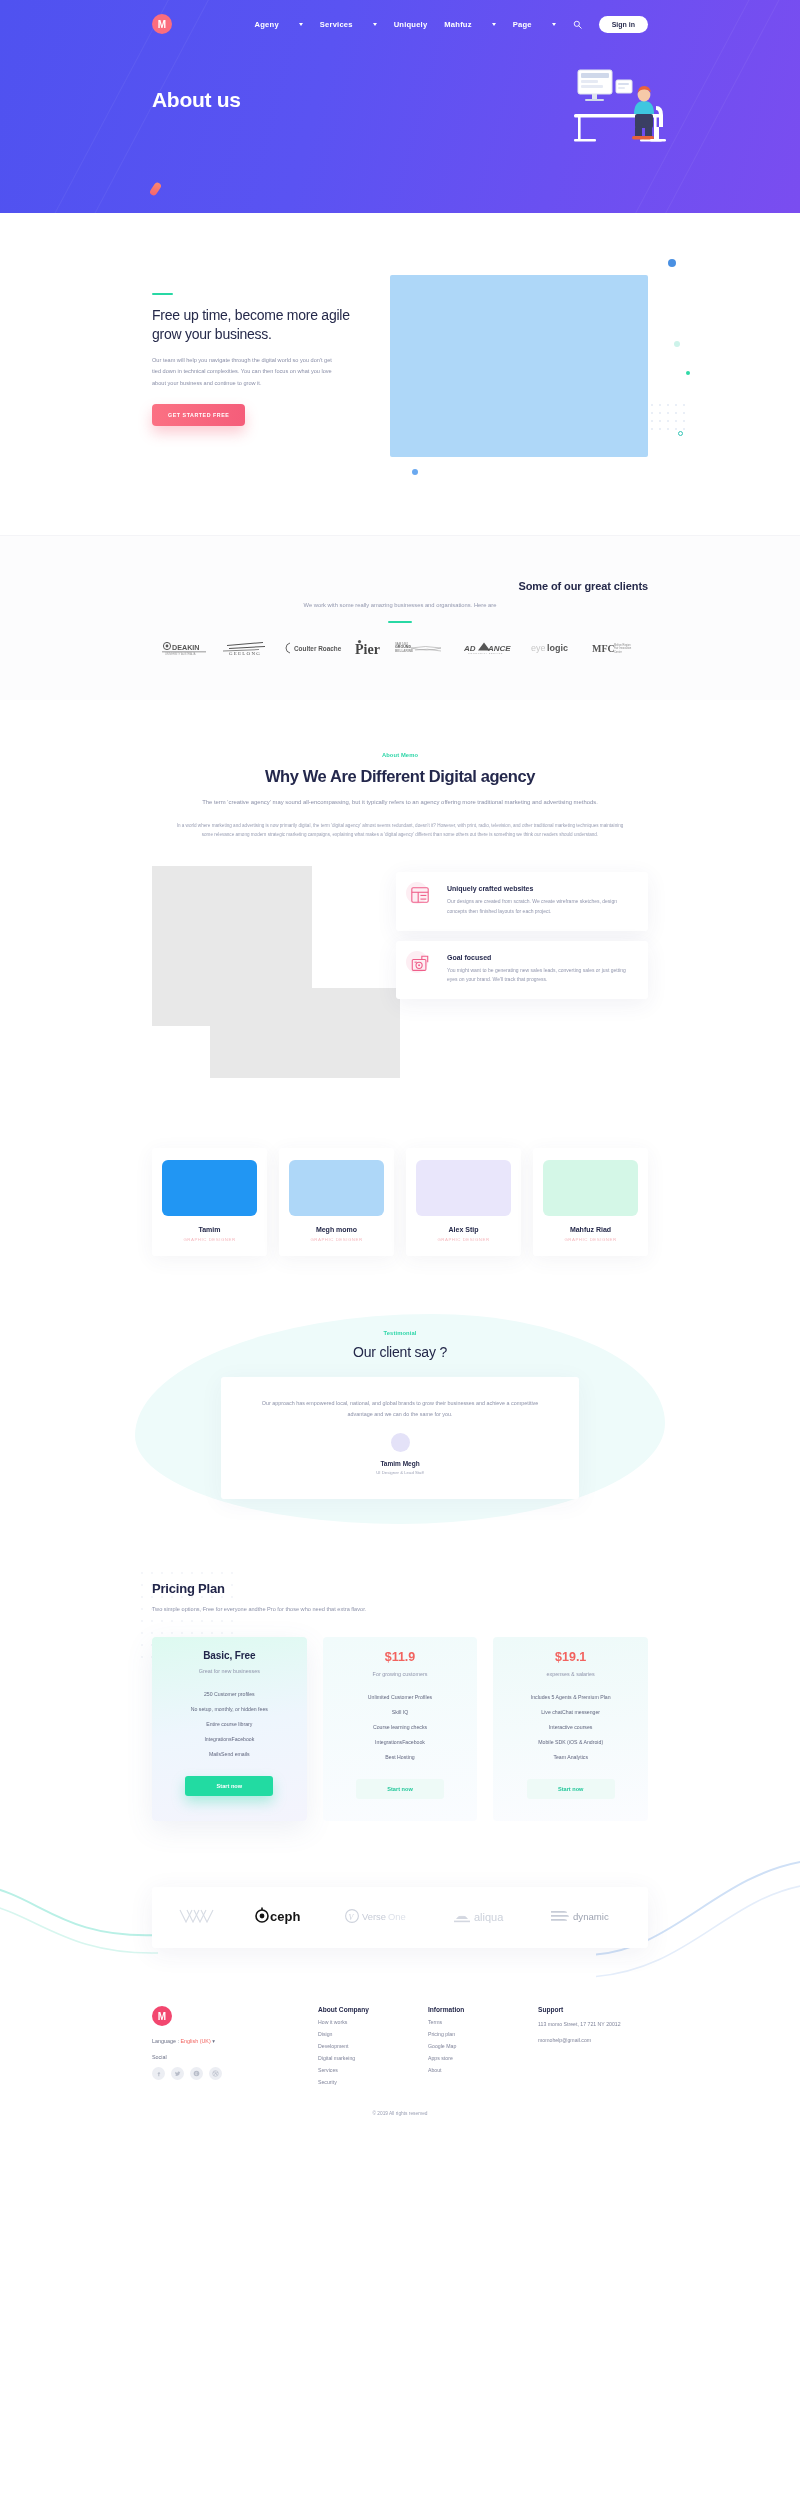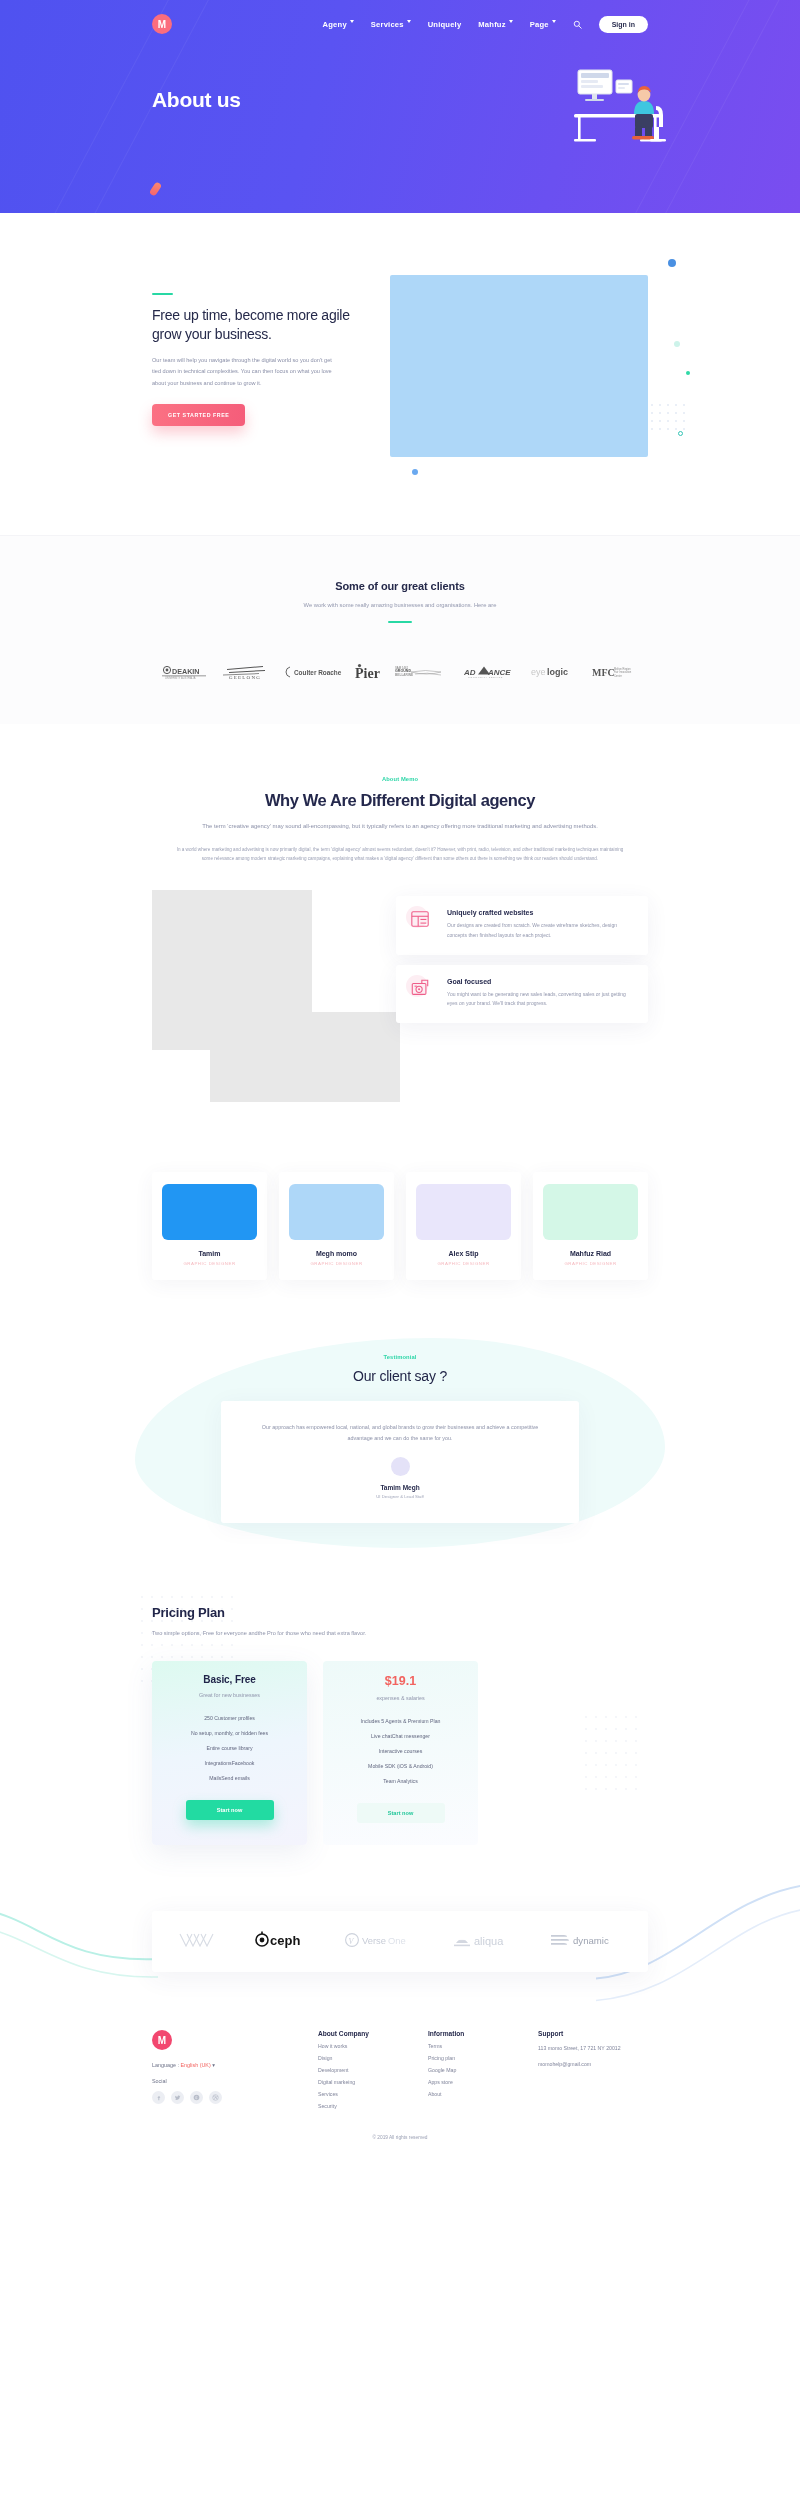--- a/index.html
+++ b/index.html
@@ -31,21 +31,21 @@
   .logo-mark {
     width:20px;height:20px;border-radius:50%;
     background:#fb6d7e;color:#fff;
     display:flex;align-items:center;justify-content:center;
     font-size:10px;font-weight:700;letter-spacing:.3px;
     margin-left:152px;
   }
   .nav-links { display:flex; align-items:center; gap:17px; margin-left:auto; margin-right:0; }
   .nav-link {
     color:#fff; font-size:7.6px; font-weight:700; letter-spacing:.2px;
-    display:flex; align-items:flex-start; gap:3px; cursor:pointer; white-space:nowrap;
+    display:flex; align-items:center; gap:20px; cursor:pointer; white-space:nowrap;
   }
   .caret { width:0;height:0;border-left:2.4px solid transparent;border-right:2.4px solid transparent;border-top:3px solid #fff; display:inline-block; }
   .search-ic { width:9px;height:9px; display:block; }
   .signin-btn {
     background:#fff;color:#2b2f50;border:none;border-radius:11px;
     font-size:7px;font-weight:700;padding:5px 13px;cursor:pointer;
     font-family:"Liberation Sans", sans-serif;
     margin-right:152px;
   }
   .hero-title {
@@ -80,24 +80,24 @@
     font-family:"Liberation Sans", sans-serif;
     box-shadow:0 7px 14px rgba(246,99,122,.33);
   }
   .fu-right { margin-left:38px; position:relative; }
   .fu-img { width:258px;height:182px;background:#aed7f8;border-radius:2px; }
   .dot { position:absolute; border-radius:50%; }
   .dotgrid { position:absolute; opacity:.5; }
 
   
   .clients { background:#fcfcfd; padding:44px 0 40px; border-top:1px solid #f4f4f7;}
-  .cl-title { text-align:center; font-size:11px; font-weight:700; color:#25294a; letter-spacing:-.1px;}
+  .cl-title { text-align:right; font-size:11px; font-weight:700; color:#25294a; letter-spacing:-.1px;}
   .cl-sub { text-align:center; font-size:5.8px; color:#9297ae; margin-top:10px; }
   .cl-rule { width:24px;height:2.4px;background:#28d8a4;border-radius:2px;margin:13px auto 0; }
-  .logos { display:flex; align-items:center; justify-content:space-between; margin-top:40px; padding:0 10px; }
+  .logos { display:flex; align-items:center; justify-content:space-between; margin-top:16px; padding:0 10px; }
   .logo-item { filter:grayscale(1); opacity:.82; }
 
   
   .why { background:#fff; padding:52px 0 0; }
   .eyebrow { text-align:center; font-size:5.8px; font-weight:700; color:#2ed6a8; letter-spacing:.1px; }
   .why-h2 { text-align:center; font-size:16.5px; font-weight:700; color:#24284c; margin-top:9px; letter-spacing:-.4px;}
   .why-lead { text-align:center; font-size:5.9px; color:#8b90a8; line-height:1.85; margin:11px auto 0; width:430px;}
   .why-body { text-align:center; font-size:4.6px; color:#9ba0b5; line-height:1.95; margin:14px auto 0; width:450px;}
 
   .feature-area { position:relative; margin-top:26px; height:248px; }
@@ -624,20 +624,32 @@
           <div class="p-feats">
             <div class="p-feat">250 Customer profiles</div>
             <div class="p-feat">No setup, monthly, or hidden fees</div>
             <div class="p-feat">Entire course library</div>
             <div class="p-feat">IntegrationsFacebook</div>
             <div class="p-feat">MailsSend emails</div>
           </div>
           <button class="p-btn filled">Start now</button>
         </div>
 
+        <div class="pcard p2">
+          <div class="p-price">$11.9</div>
+          <div class="p-tag">For growing customers</div>
+          <div class="p-feats">
+            <div class="p-feat">Unlimited Customer Profiles</div>
+            <div class="p-feat">Skill IQ</div>
+            <div class="p-feat">Course learning checks</div>
+            <div class="p-feat">IntegrationsFacebook</div>
+            <div class="p-feat">Best Hosting</div>
+          </div>
+          <button class="p-btn ghost">Start now</button>
+        </div>
 
         <div class="pcard p3">
           <div class="p-price">$19.1</div>
           <div class="p-tag">expenses &amp; salaries</div>
           <div class="p-feats">
             <div class="p-feat">Includes 5 Agents &amp; Premium Plan</div>
             <div class="p-feat">Live chatChat messenger</div>
             <div class="p-feat">Interactive courses</div>
             <div class="p-feat">Mobile SDK (iOS &amp; Android)</div>
             <div class="p-feat">Team Analytics</div>

